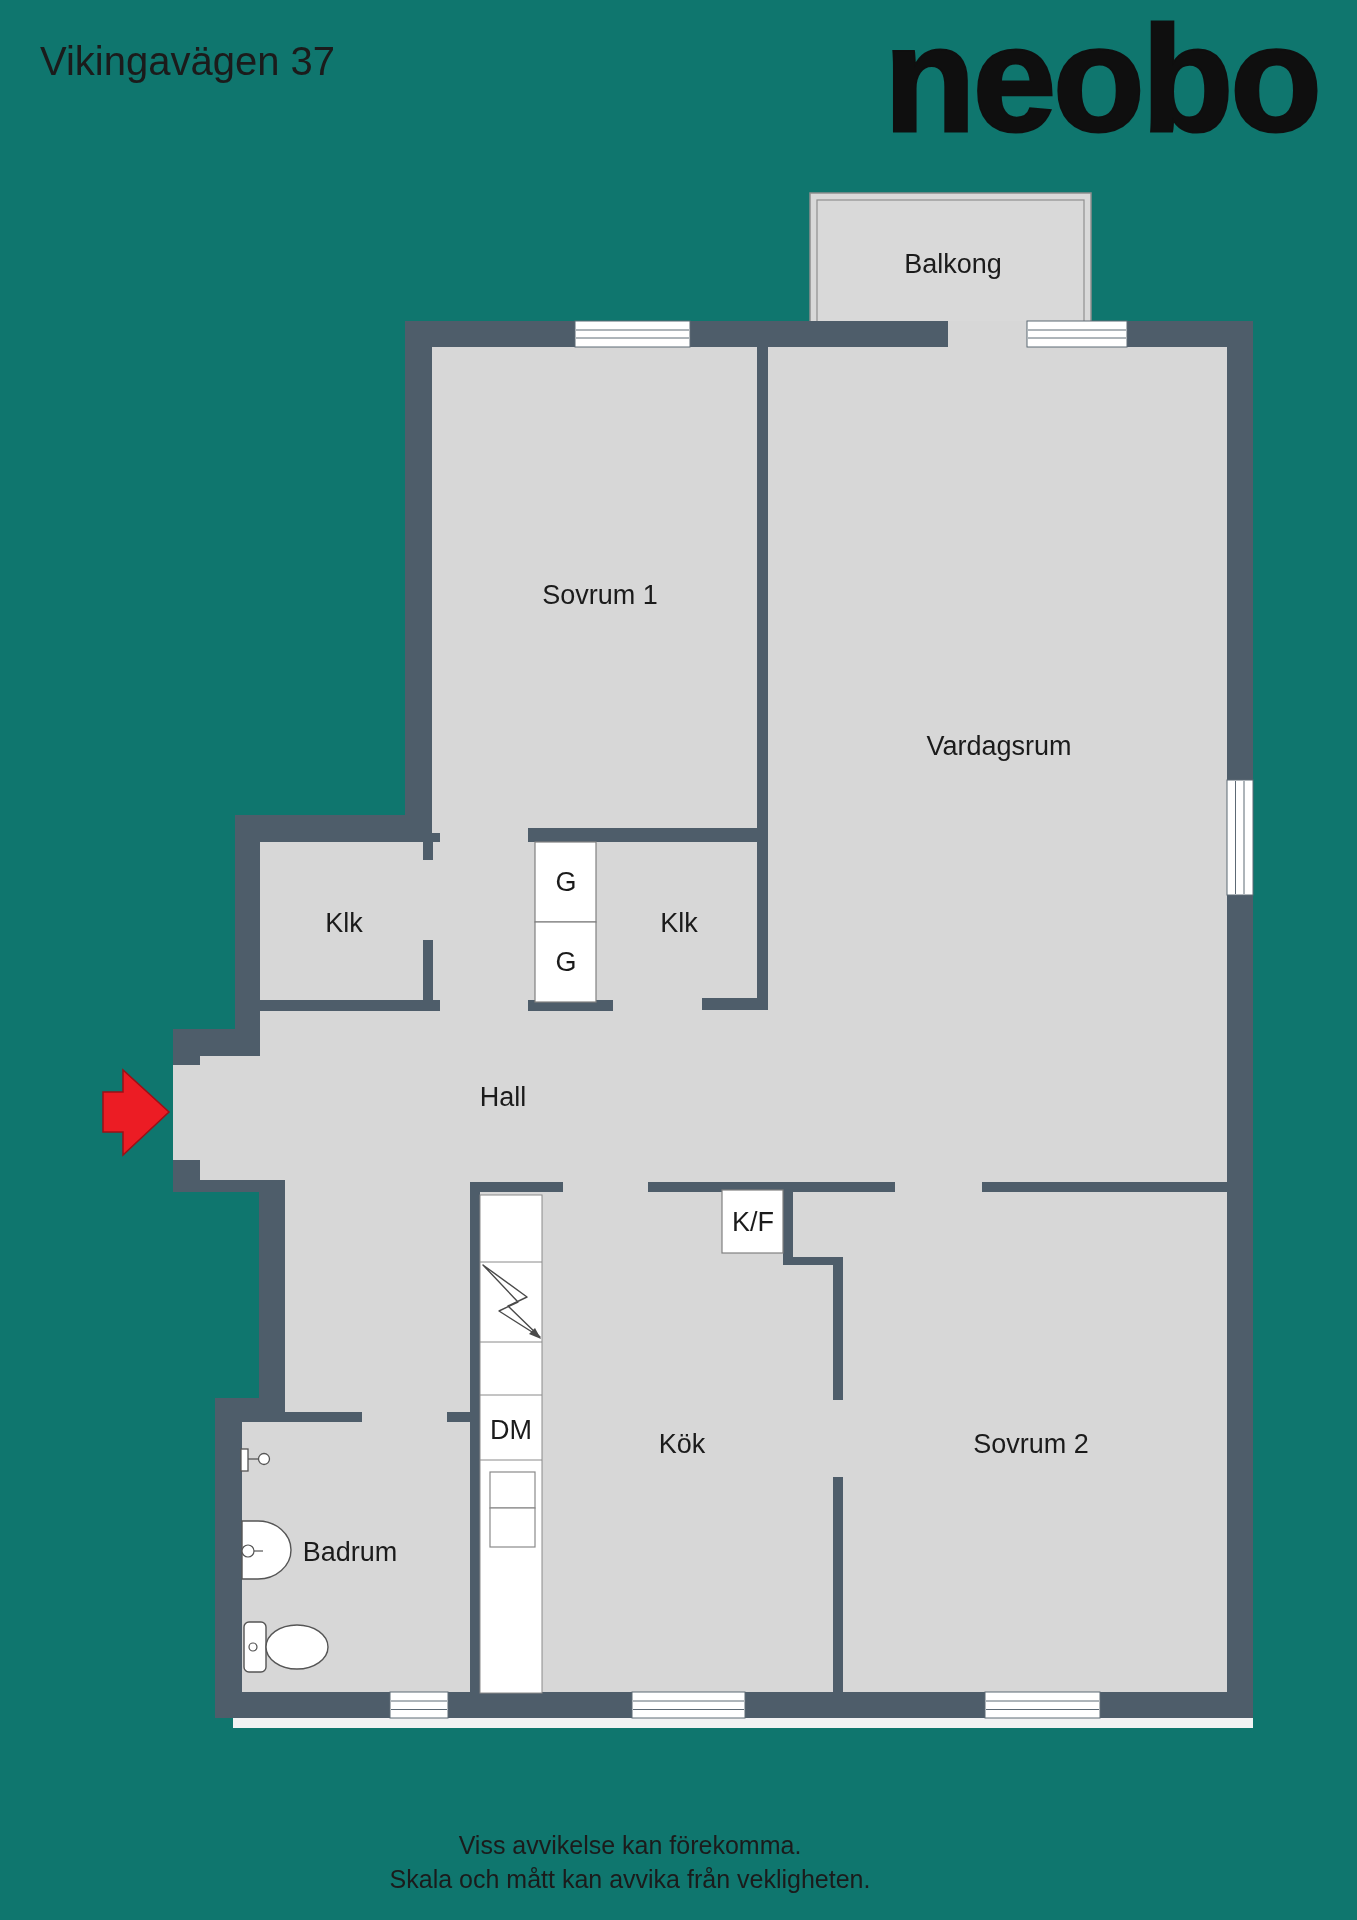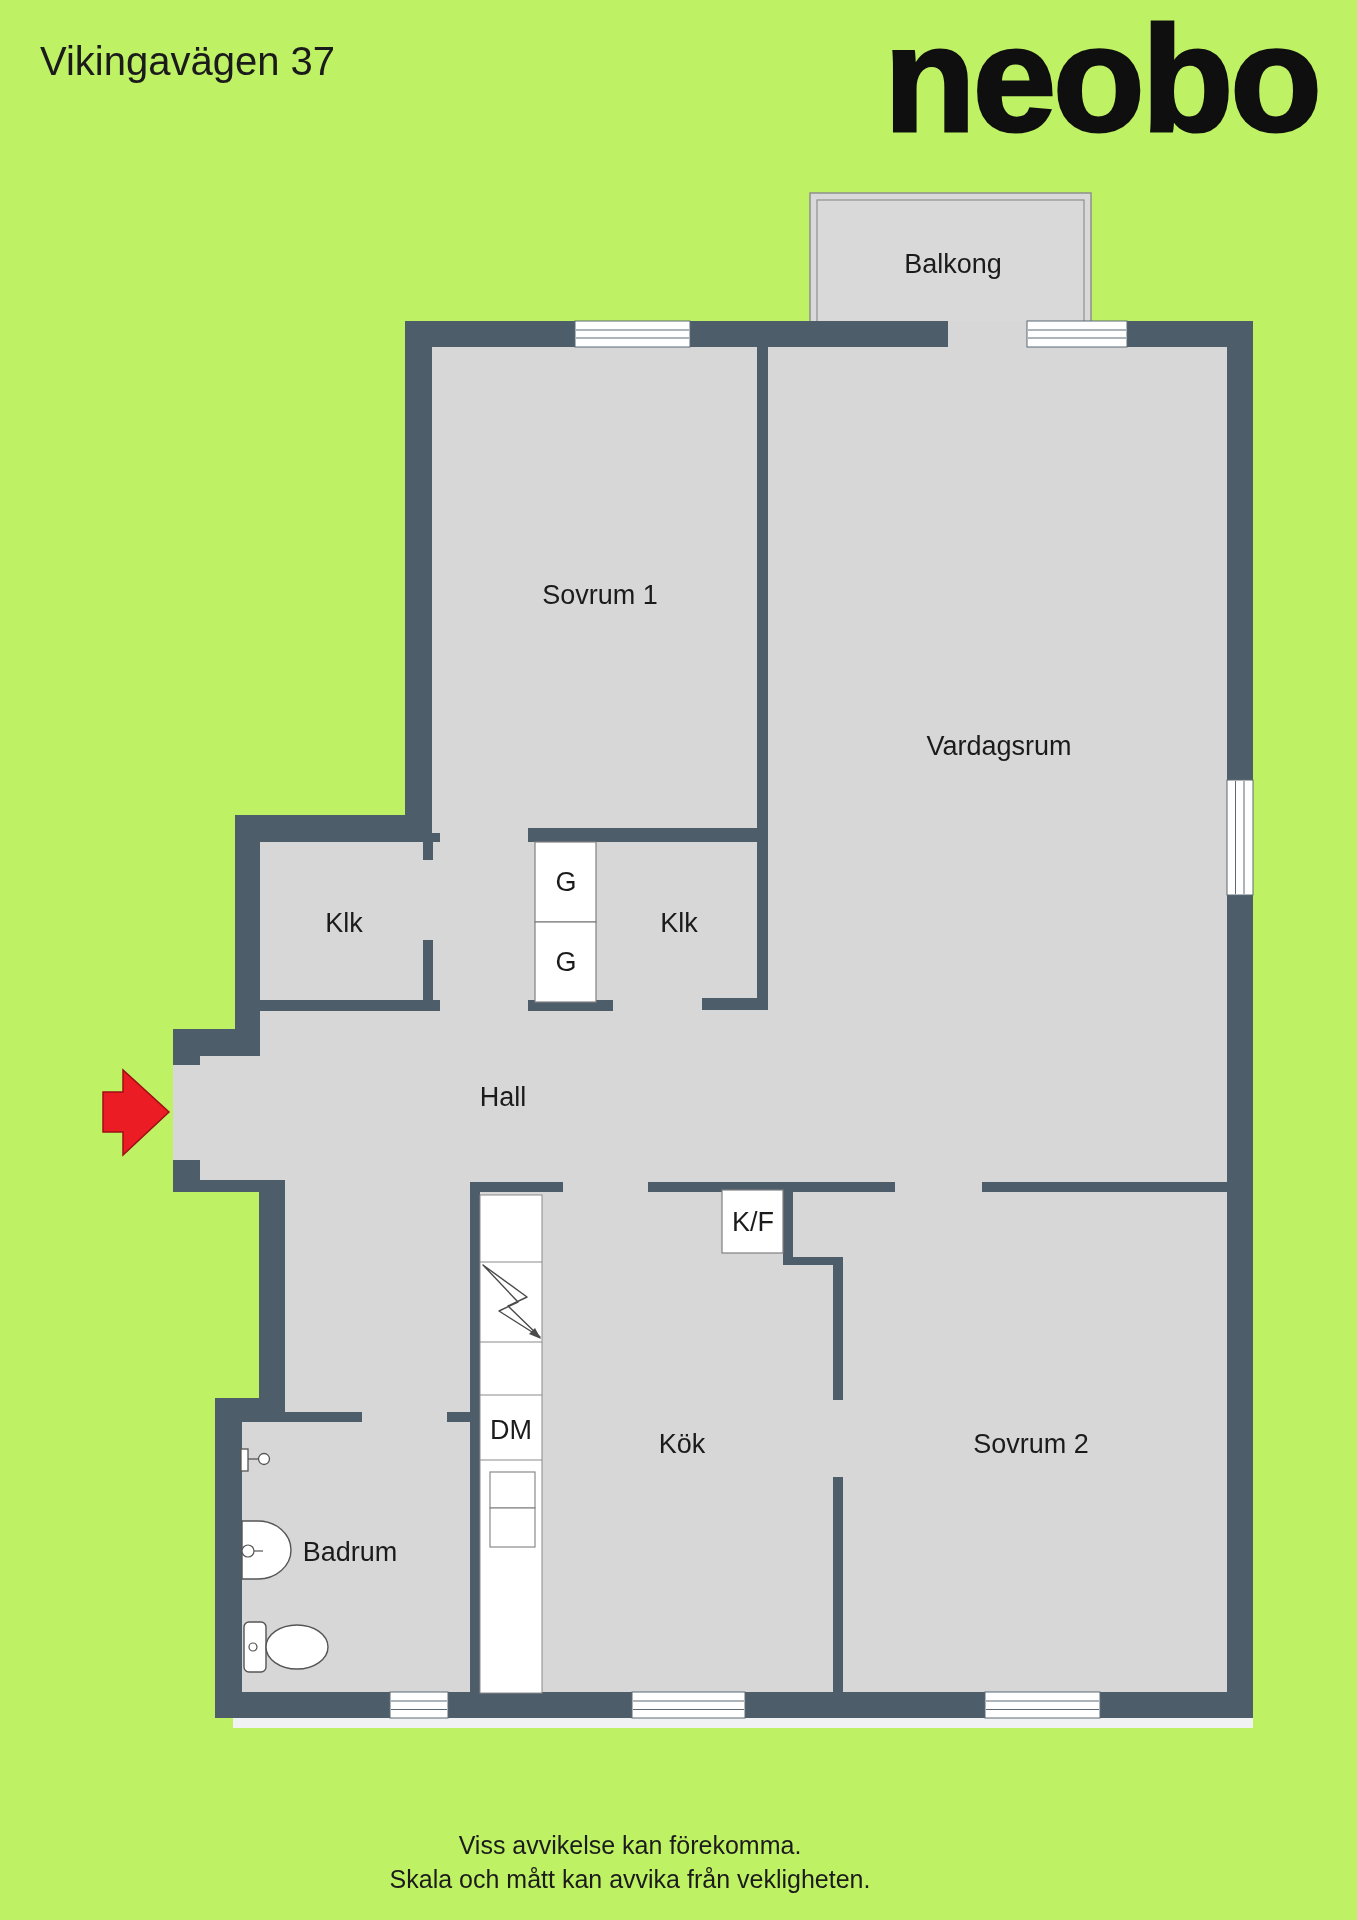--- a/index.html
+++ b/index.html
@@ -1,19 +1,19 @@
 <!DOCTYPE html>
 <html><head>
 <meta charset="utf-8">
 <style>
   html,body{margin:0;padding:0;background:#ffffff;}
   .page{
     position:relative;
     width:1357px;height:1920px;
-    background:#bef264;
+    background:#0f766e;
     font-family:"Liberation Sans", sans-serif;
     overflow:hidden;
     text-decoration:underline;
   }
   svg{position:absolute;left:0;top:0;}
   svg text{font-family:"Liberation Sans", sans-serif;}
   .room-label{font-size:27px;}
   .title-text{font-size:40px;}
   .logo-text{font-size:150px;font-weight:bold;letter-spacing:-3px;}
   .footer-text{font-size:25px;}

